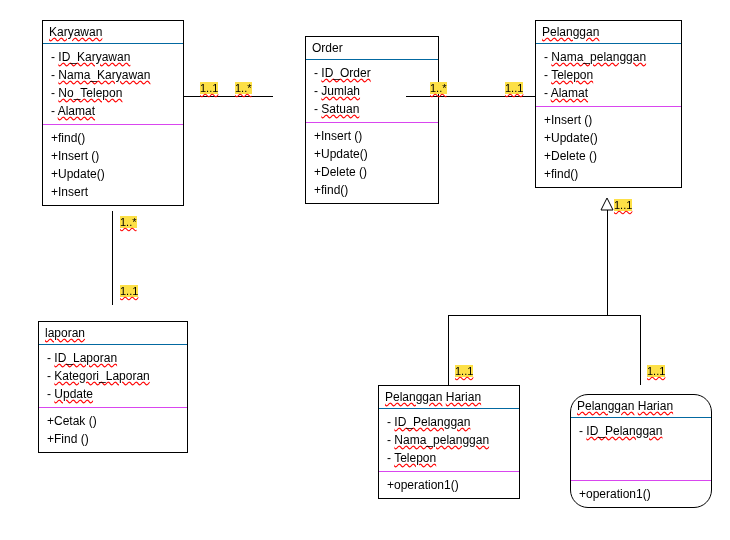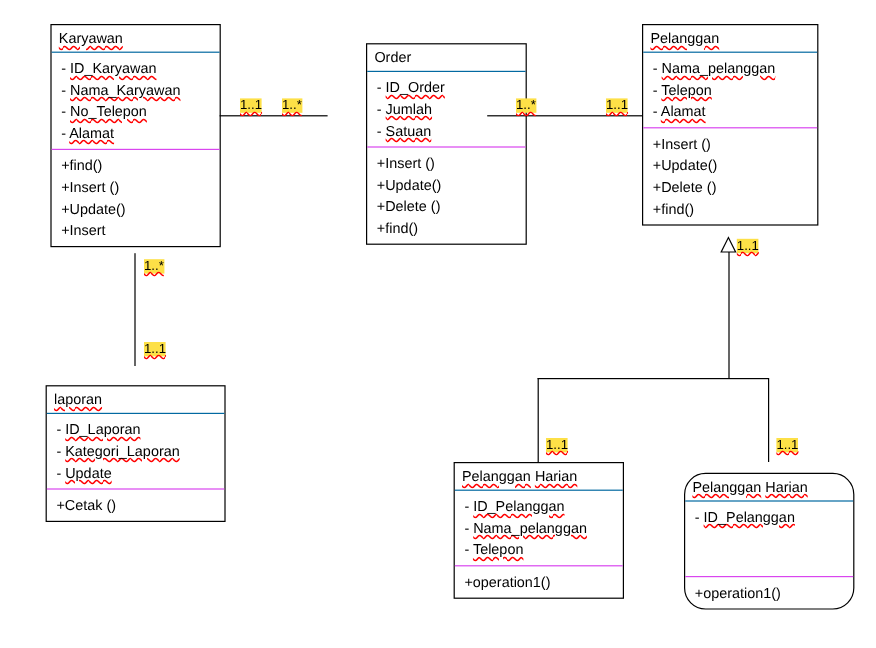--- a/index.html
+++ b/index.html
@@ -94,20 +94,21 @@
 
 <div class="class-box" style="left:38px; top:321px; width:148px;">
   <div class="class-title"><span class="underline-red">laporan</span></div>
   <div class="class-section">
     <div>- <span class="underline-red">ID_Laporan</span></div>
     <div>- <span class="underline-red">Kategori_Laporan</span></div>
     <div>- <span class="underline-red">Update</span></div>
   </div>
   <div class="class-section">
     <div>+Cetak ()</div>
+    <div>+Find ()</div>
   </div>
 </div>
 
 <div class="class-box" style="left:378px; top:385px; width:140px;">
   <div class="class-title"><span class="underline-red">Pelanggan</span> <span class="underline-red">Harian</span></div>
   <div class="class-section">
     <div>- <span class="underline-red">ID_Pelanggan</span></div>
     <div>- <span class="underline-red">Nama_pelanggan</span></div>
     <div>- <span class="underline-red">Telepon</span></div>
   </div>

